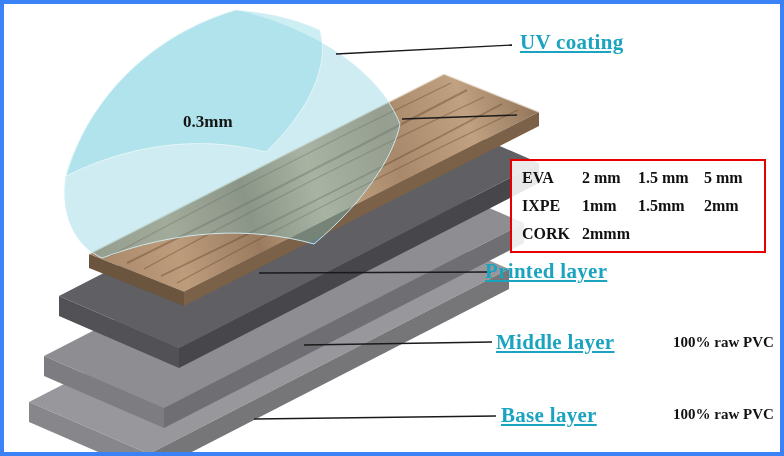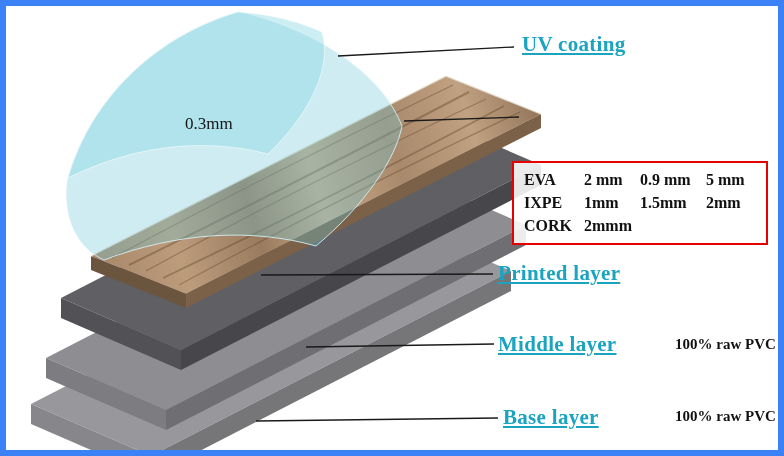--- a/index.html
+++ b/index.html
@@ -1,33 +1,33 @@
 <!DOCTYPE html>
 <html><head>
 <meta charset="utf-8">
 <style>
   html,body{margin:0;padding:0;background:#fff;}
   .stage{
     position:relative;width:784px;height:456px;background:#ffffff;
-    border:6px solid #3b82f6;box-sizing:border-box;overflow:hidden;
+    border:4px solid #3b82f6;box-sizing:border-box;overflow:hidden;
     font-family:"Liberation Serif",serif;
   }
   svg.illustration{position:absolute;left:0;top:0;}
   .layer-label{
     position:absolute;color:#1ba4c0;font-weight:700;font-size:21px;
     text-decoration:underline;white-space:nowrap;letter-spacing:.3px;
   }
   .thickness-label{
-    position:absolute;color:#151515;font-weight:400;font-size:17px;white-space:nowrap;
+    position:absolute;color:#151515;font-weight:700;font-size:17px;white-space:nowrap;
   }
   .note{
     position:absolute;color:#121212;font-weight:700;font-size:15px;white-space:nowrap;margin-left:16px;
   }
   .spec-box{
-    position:absolute;left:506px;top:155px;width:256px;height:84px;
+    position:absolute;left:506px;top:155px;width:256px;height:94px;
     border:2px solid #e80000;background:rgba(255,255,255,.88);
     box-sizing:border-box;padding:8px 6px 8px 10px;
     display:flex;flex-direction:column;justify-content:space-between;
   }
   .spec-row{
     display:grid;grid-template-columns:60px 56px 66px auto;
     font-size:16px;font-weight:600;color:#111;line-height:1.1;
   }
   .spec-cell{white-space:nowrap;}
 </style>
@@ -91,31 +91,31 @@
     <g stroke="#1a1a1a" stroke-width="1.3">
       <line x1="332" y1="50" x2="508" y2="41"></line>
       <line x1="398" y1="115" x2="513" y2="111"></line>
       <line x1="255" y1="269" x2="487" y2="268"></line>
       <line x1="300" y1="341" x2="488" y2="338"></line>
       <line x1="250" y1="415" x2="492" y2="412"></line>
     </g>
   </svg>
 
   <div class="layer-label" style="left:516px;top:26px;">UV coating</div>
-  <div class="layer-label" style="left:492px;top:255px;">Printed layer</div>
+  <div class="layer-label" style="left:481px;top:255px;">Printed layer</div>
   <div class="layer-label" style="left:497px;top:399px;">Base layer</div>
   <div class="layer-label" style="left:492px;top:326px;">Middle layer</div>
 
   <div class="thickness-label" style="left:179px;top:108px;">0.3mm</div>
 
   <div class="spec-box">
     <div class="spec-row">
       <span class="spec-cell">EVA</span>
       <span class="spec-cell">2 mm</span>
-      <span class="spec-cell">0.9 mm</span>
+      <span class="spec-cell">1.5 mm</span>
       <span class="spec-cell">5 mm</span>
     </div>
     <div class="spec-row">
       <span class="spec-cell">IXPE</span>
       <span class="spec-cell">1mm</span>
       <span class="spec-cell">1.5mm</span>
       <span class="spec-cell">2mm</span>
     </div>
     <div class="spec-row">
       <span class="spec-cell">CORK</span>

